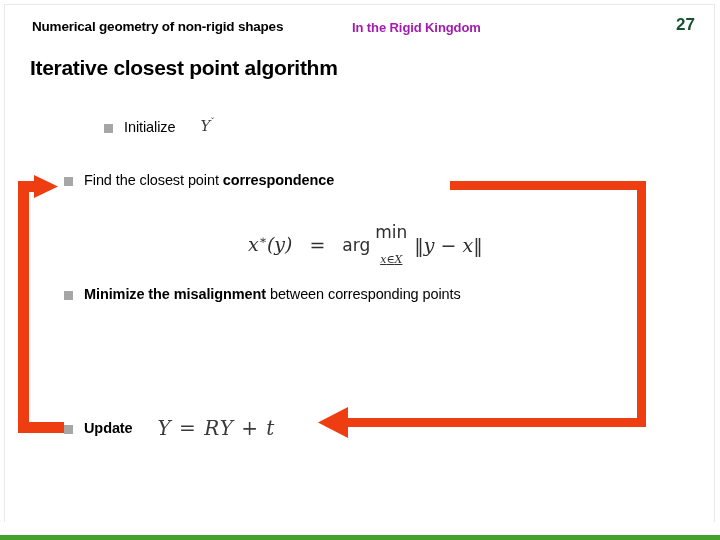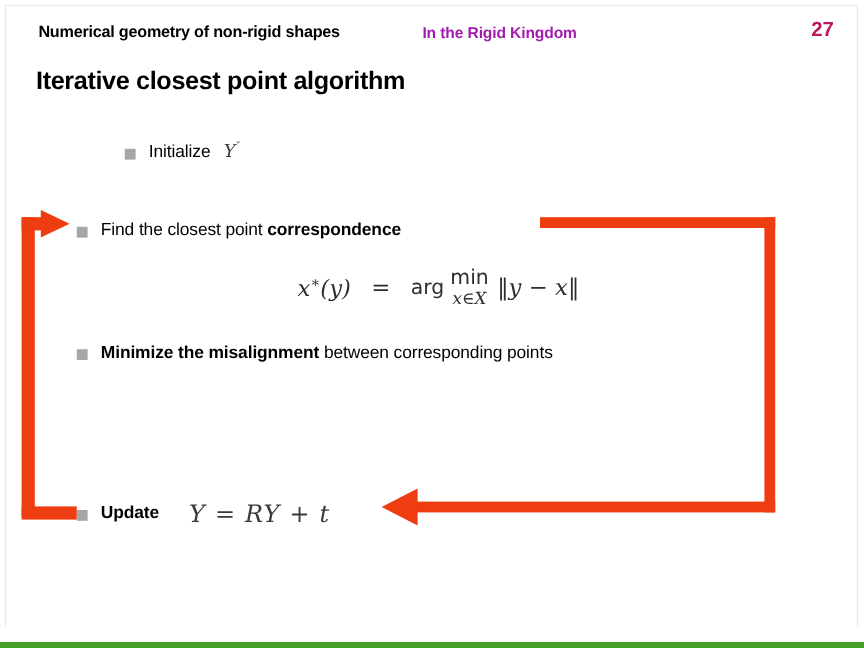--- a/index.html
+++ b/index.html
@@ -44,21 +44,21 @@
     color: #a21caf;
     letter-spacing: -0.1px;
     white-space: nowrap;
   }
   #page-number {
     position: absolute;
     left: 676px;
     top: 15px;
     font-size: 17px;
     font-weight: bold;
-    color: #be185d;
+    color: #14532d;
     white-space: nowrap;
   }
   
   #slide-title {
     position: absolute;
     left: 30px;
     top: 56px;
     font-size: 21px;
     font-weight: bold;
     color: #000000;
@@ -86,34 +86,34 @@
     color: #000000;
     letter-spacing: -0.1px;
   }
   .bullet-text.bold {
     font-weight: bold;
   }
   .bullet-text b {
     font-weight: bold;
   }
   #bullet-initialize  { left: 64px; top: 118px; padding-left: 40px; }
-  #bullet-find        { left: 64px; top: 184px; }
+  #bullet-find        { left: 64px; top: 172px; }
   #bullet-minimize    { left: 64px; top: 286px; }
   #bullet-update      { left: 64px; top: 416px; }
   #bullet-iterate     { left: 64px; top: 478px; }
 
   
   .math {
     font-family: "DejaVu Serif", serif;
     font-style: italic;
     color: #3a3a3a;
   }
   #math-initialize {
     font-size: 15px;
-    margin-left: 11px;
+    margin-left: 25px;
     position: relative;
     top: -1px;
   }
   #math-initialize sup {
     font-size: 9px;
     font-style: normal;
   }
   #math-update {
     font-size: 20px;
     margin-left: 25px;
@@ -154,23 +154,24 @@
     align-items: center;
     line-height: 1;
     margin-right: 7px;
   }
   #equation .eq-min {
     font-style: normal;
     font-family: "DejaVu Sans", sans-serif;
     font-size: 17px;
   }
   #equation .eq-sub {
-    font-size: 14px;
-    font-style: italic;
-    margin-top: 1px;
+    font-size: 11px;
+    font-style: italic;
+    margin-top: 13px;
+    text-decoration: underline;
   }
   #equation .eq-sub .eq-upright {
     font-style: normal;
   }
   #equation .eq-norm {
     font-style: italic;
     font-size: 19px;
   }
   #equation .eq-norm .eq-bars {
     font-style: normal;

